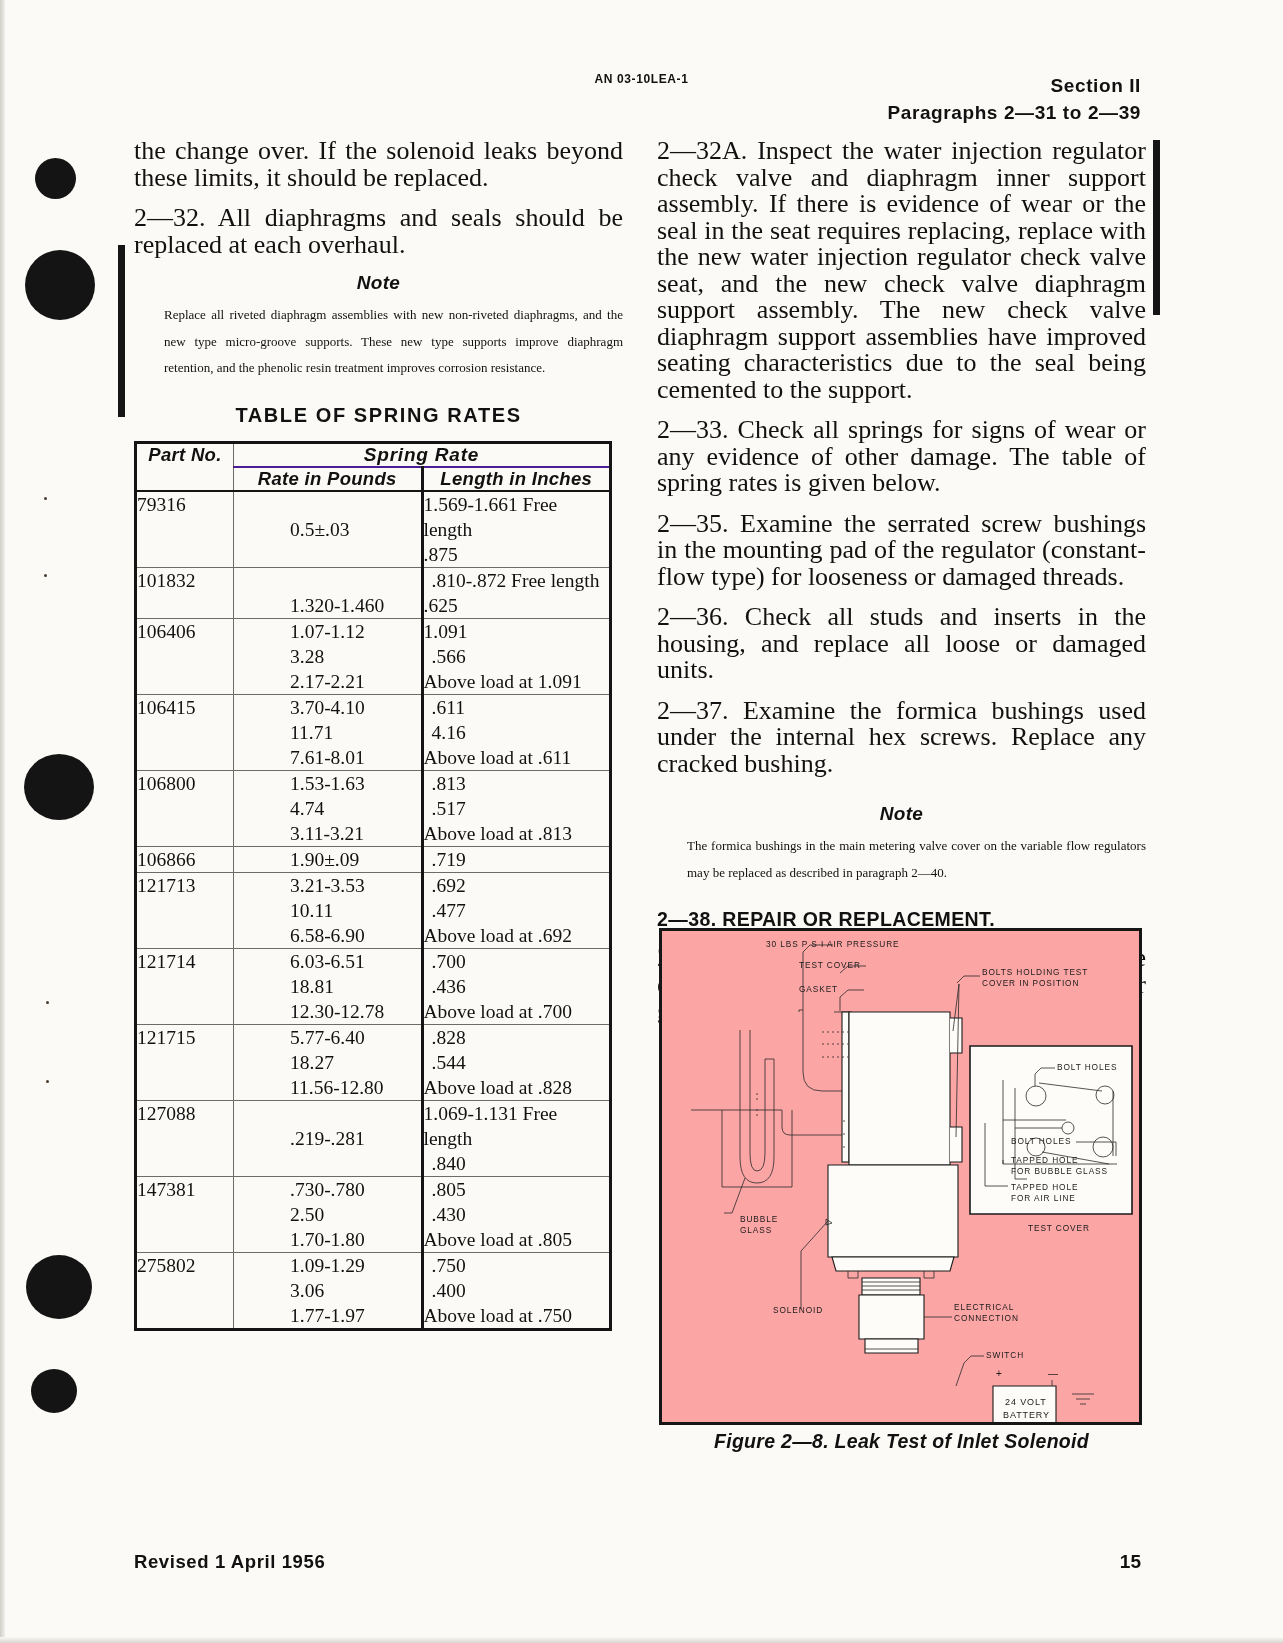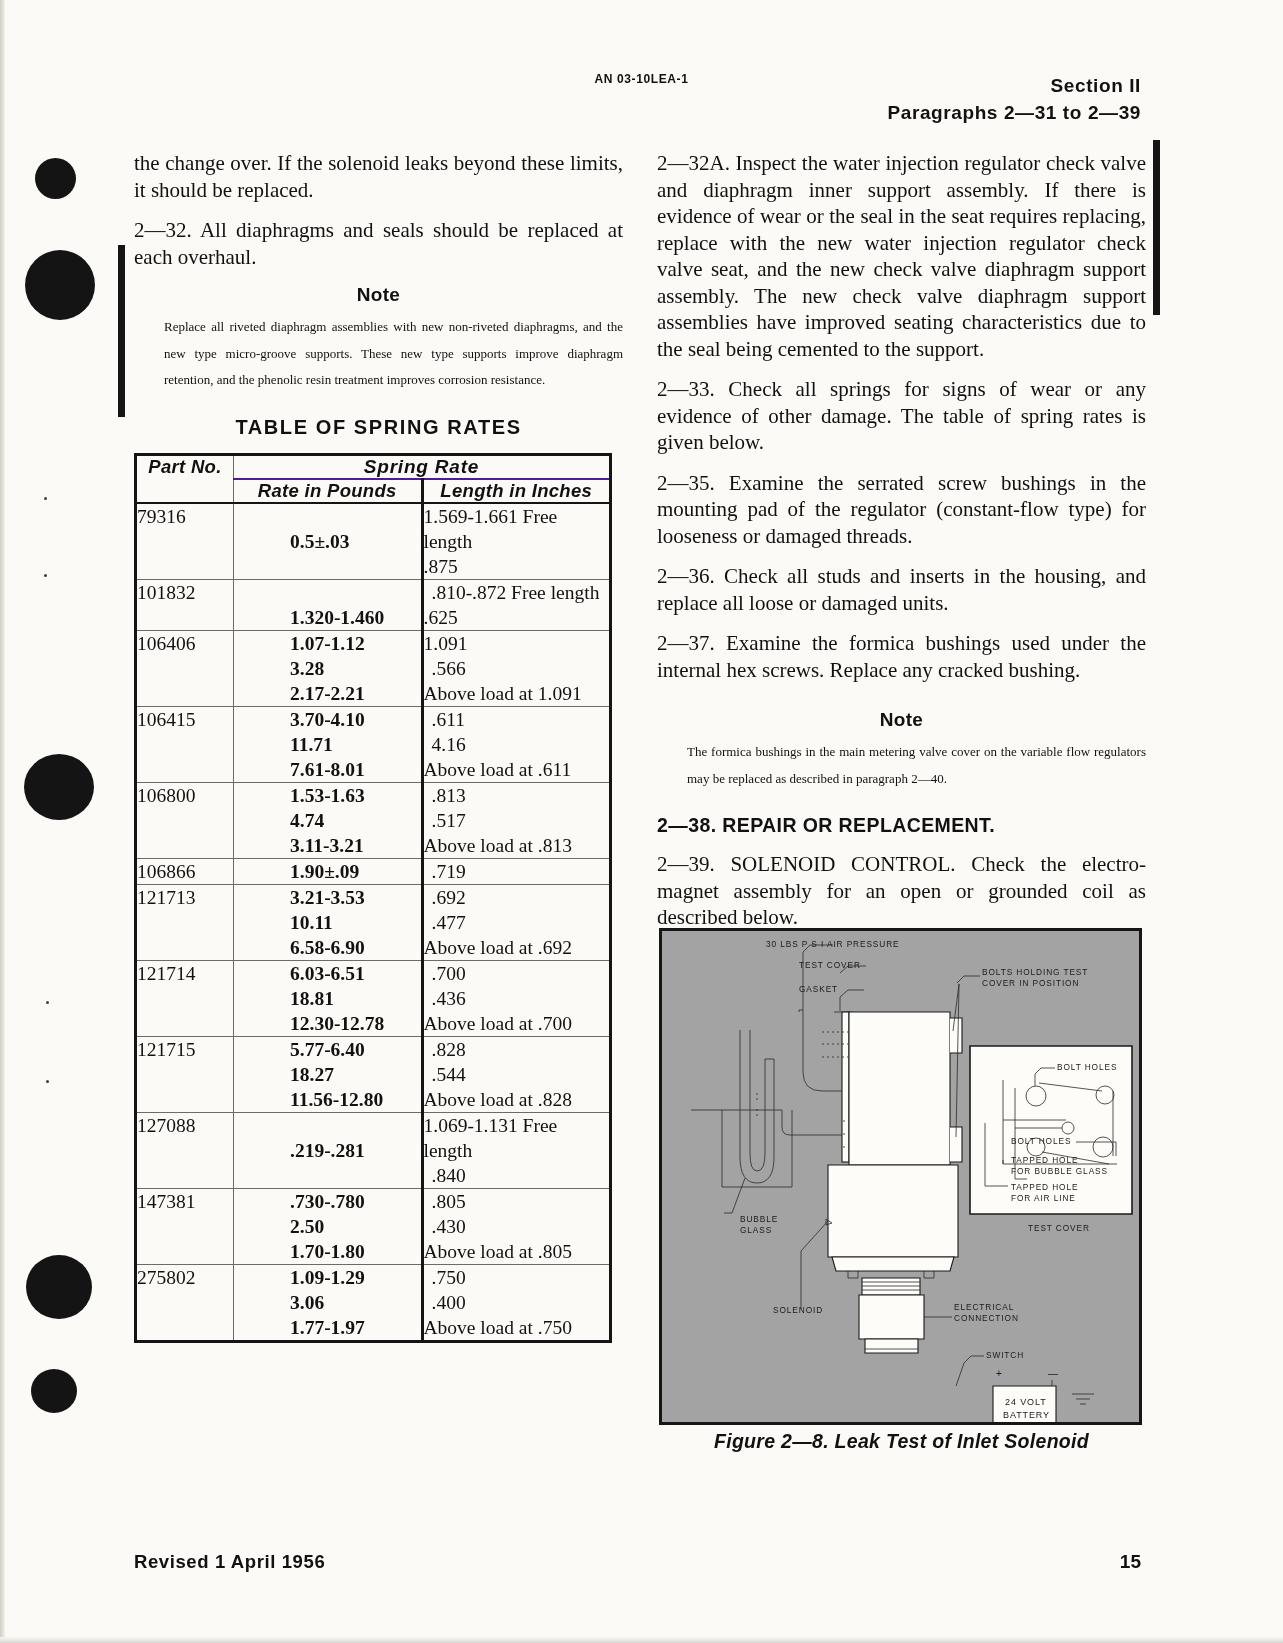--- a/index.html
+++ b/index.html
@@ -67,35 +67,36 @@
   
   .col {
     position: absolute;
     top: 138px;
     width: 489px;
   }
   .col-left  { left: 134px; }
   .col-right { left: 657px; }
 
   p.body {
-    margin: 12px 0 14px 0;
-    font-size: 21px;
+    margin: 0 0 14px 0;
+    font-size: 26px;
     line-height: 26.5px;
     text-align: justify;
     text-justify: inter-word;
     hyphens: manual;
   }
 
   .note-head {
     font-family: "Liberation Sans", sans-serif;
     font-weight: bold;
     font-size: 19px;
     text-align: center;
     margin: 14px 0 8px 0;
     letter-spacing: 0.3px;
+    font-style: italic;
   }
   .note-body {
     margin: 0 0 12px 30px;
     font-size: 13px;
     line-height: 26.5px;
     text-align: justify;
   }
   .sec-head {
     font-family: "Liberation Sans", sans-serif;
     font-weight: bold;
@@ -144,39 +145,39 @@
     font-size: 19.5px;
     padding: 9px 0 10px 12px;
     line-height: 25px;
     white-space: nowrap;
   }
   td.rate {
     font-size: 19.5px;
     padding: 9px 0 10px 0;
     line-height: 25px;
   }
-  td.rate .ln { display: block; padding-left: 56px; font-weight: bold; }
+  td.rate .ln { display: block; padding-left: 56px; }
   td.len {
     font-size: 19.5px;
     padding: 9px 0 10px 10px;
     line-height: 25px;
   }
   td.len .ln { display: block; }
   td.len .ln.ind { padding-left: 8px; }
   .blank-ln { display:block; height: 25px; }
 
   
   .figbox {
     position: absolute;
     left: 659px;
     top: 928px;
     width: 483px;
     height: 497px;
     border: 3px solid #161616;
-    background: #a3a3a3;
+    background: #fca5a5;
     box-sizing: border-box;
   }
   .figcap {
     position: absolute;
     left: 657px;
     top: 1430px;
     width: 489px;
     text-align: center;
     font-family: "Liberation Sans", sans-serif;
     font-style: italic;

